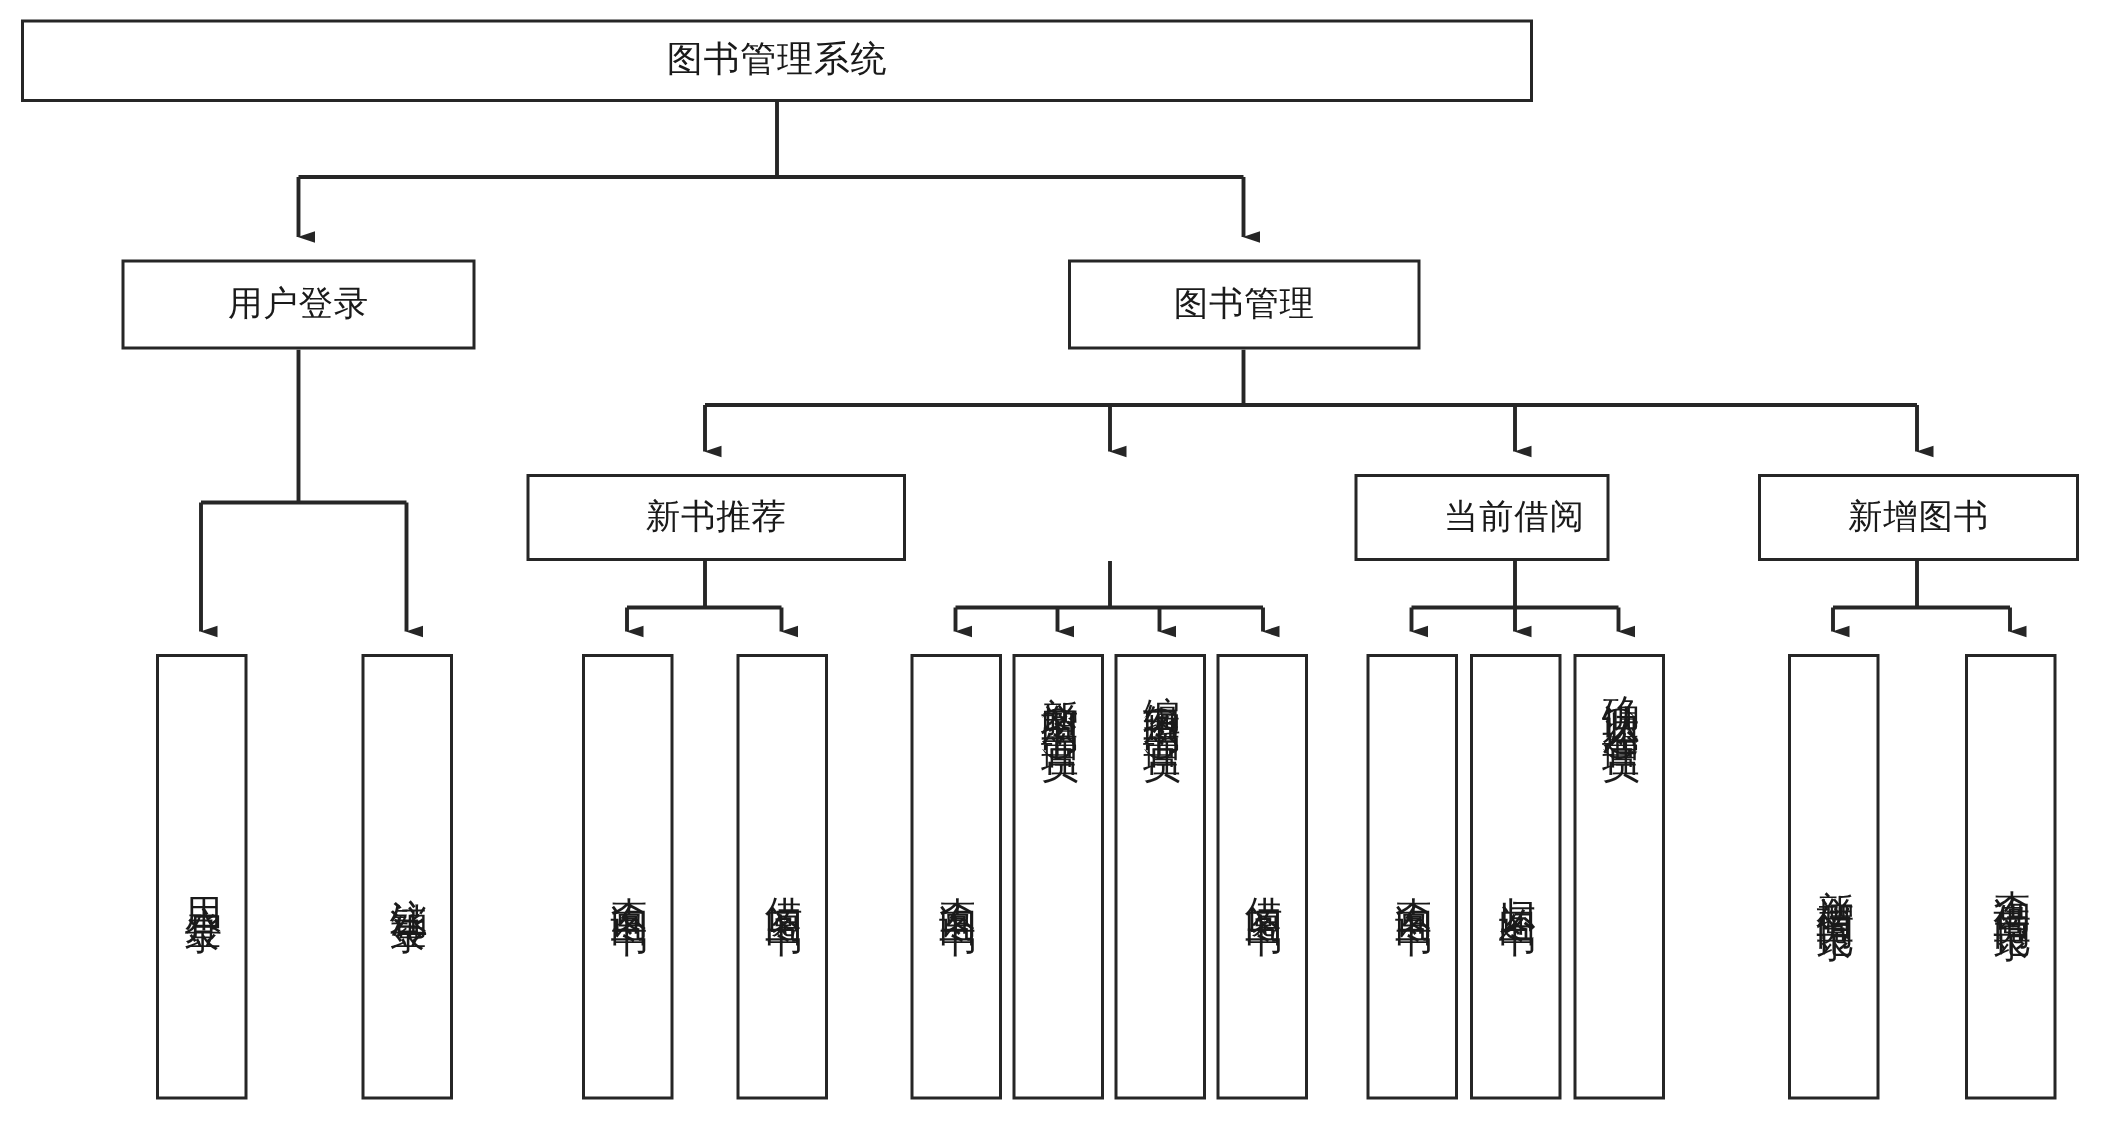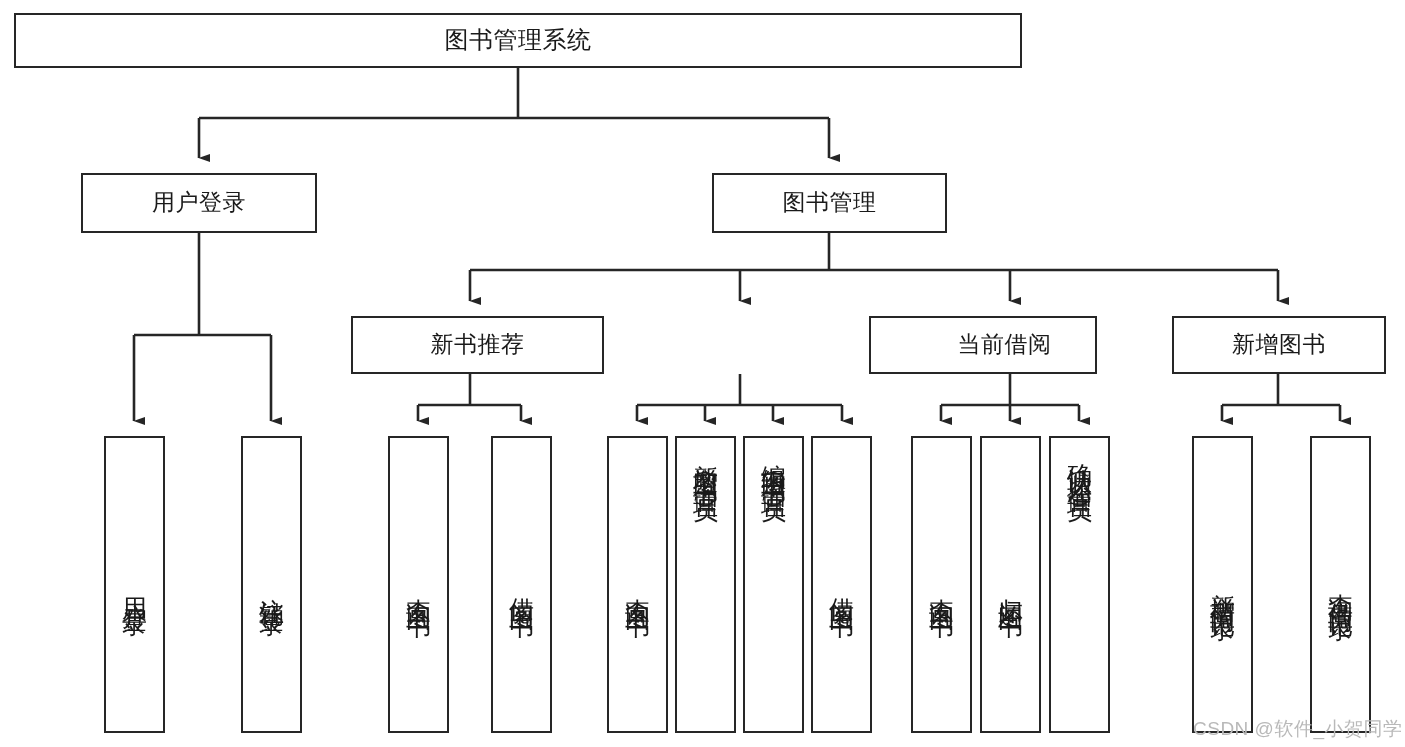--- a/index.html
+++ b/index.html
@@ -139,21 +139,21 @@
 
   <div class="node horiz" style="left:712px; top:173px; width:235px; height:60px;">
     <span class="node-label">图书管理</span>
   </div>
 
   <div class="node horiz" style="left:351px; top:316px; width:253px; height:58px;">
     <span class="node-label">新书推荐</span>
   </div>
 
 
-  <div class="node horiz" style="left:869px; top:316px; width:228px; height:58px;padding-left:43px;">
+  <div class="node horiz" style="left:903px; top:316px; width:170px; height:58px;padding-left:43px;">
     <span class="node-label">当前借阅</span>
   </div>
 
   <div class="node horiz" style="left:1172px; top:316px; width:214px; height:58px;">
     <span class="node-label">新增图书</span>
   </div>
 
   <div class="node vert mid" style="left:104px; top:436px; width:61px; height:297px;">
     <span class="node-label">用户登录</span>
   </div>
@@ -199,15 +199,14 @@
   </div>
 
   <div class="node vert mid" style="left:1192px; top:436px; width:61px; height:297px;">
     <span class="node-label">新增借阅记录</span>
   </div>
 
   <div class="node vert mid" style="left:1310px; top:436px; width:61px; height:297px;">
     <span class="node-label">查询借阅记录</span>
   </div>
 
-  <div class="watermark" style="left:1193px; top:716px;">CSDN @软件_小贺同学</div>
 
 </div>
 
 </body></html>

